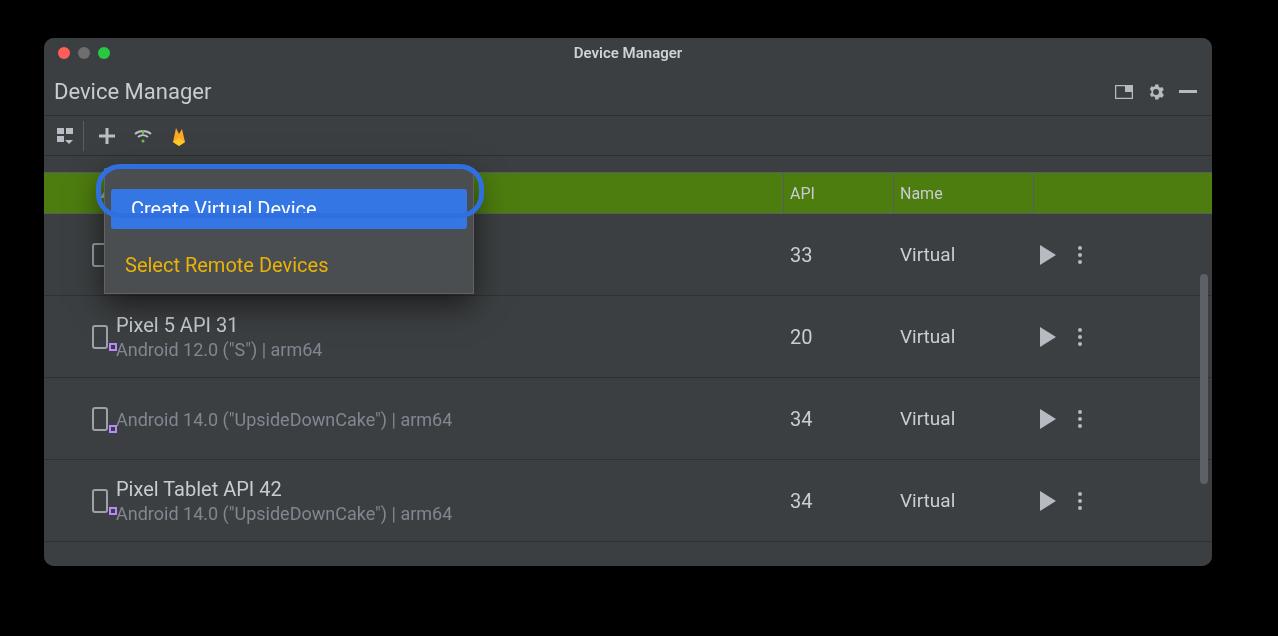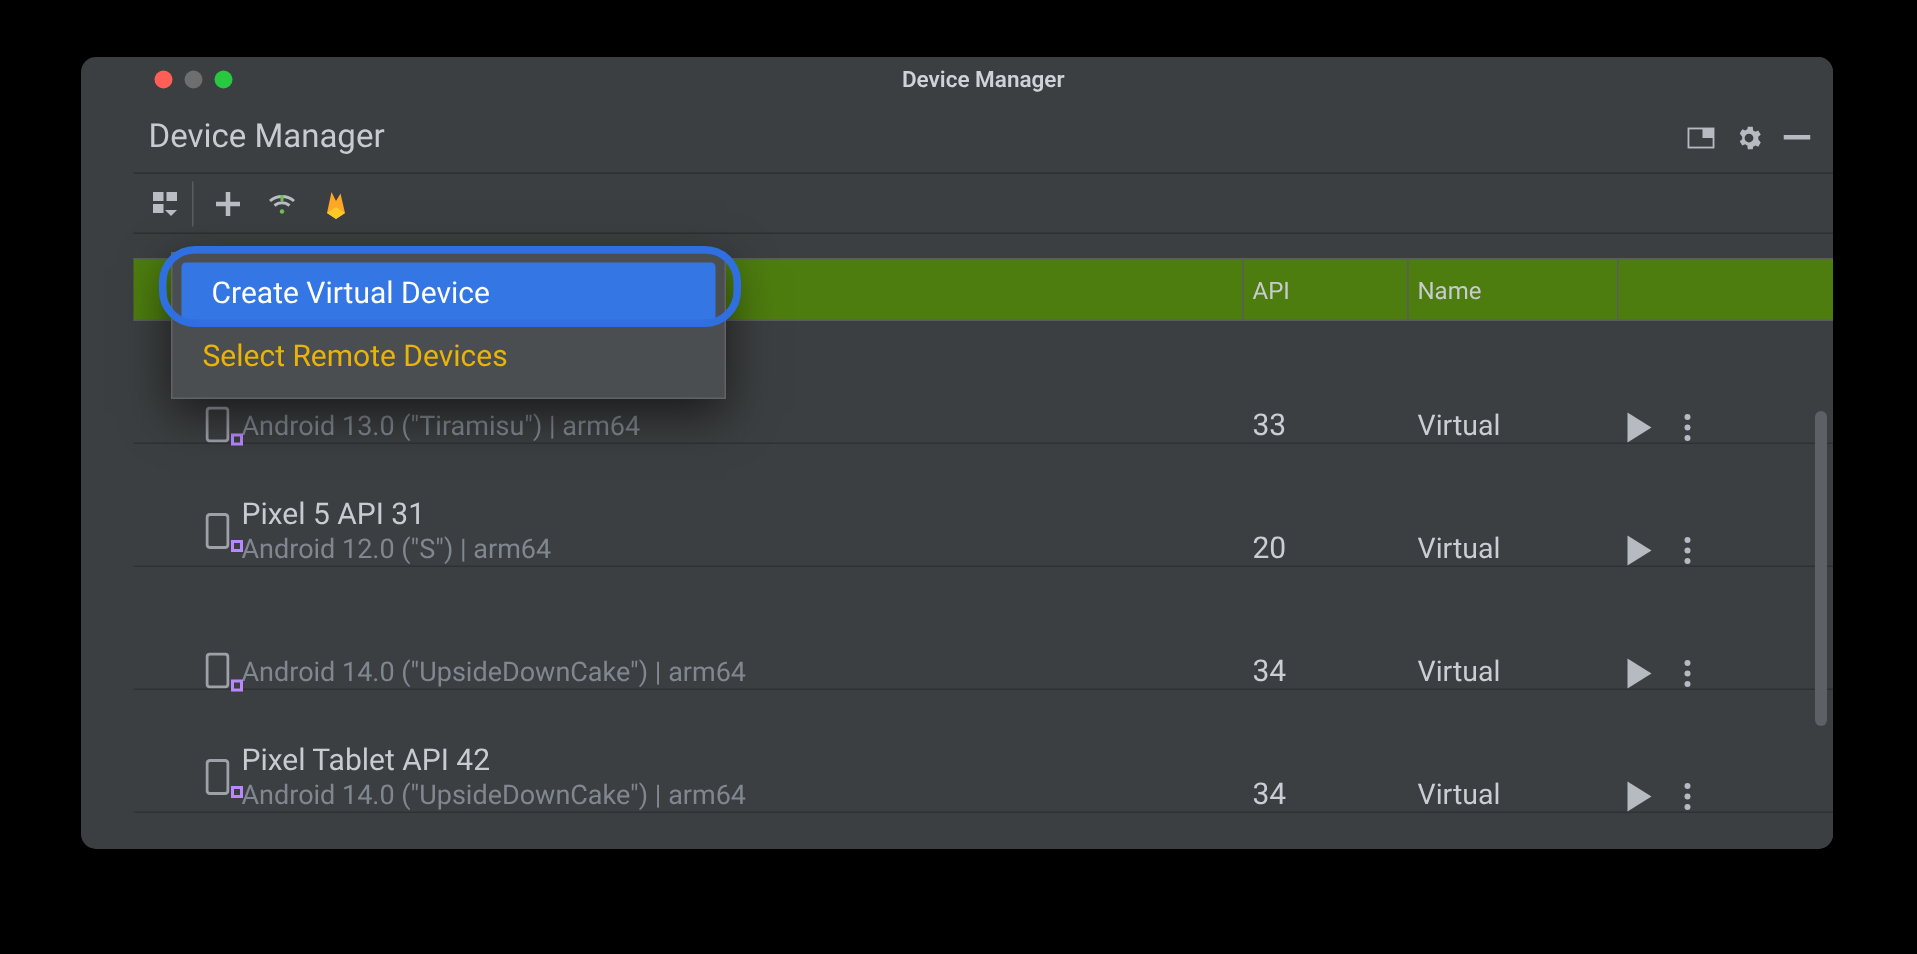--- a/index.html
+++ b/index.html
@@ -6,31 +6,30 @@
   body {
     background: #000;
     font-family: -apple-system, "Segoe UI", Roboto, sans-serif;
     width: 1278px;
     height: 636px;
     position: relative;
     color: #c9cdd4;
   }
   .window {
     position: absolute;
-    left: 54px;
+    left: 44px;
     top: 38px;
     width: 1168px;
     height: 528px;
     background: #3c3f41;
     border-radius: 10px;
     box-shadow: 0 20px 60px rgba(0,0,0,0.8);
     overflow: hidden;
     display: flex;
     flex-direction: column;
-    padding-left: 35px;
   }
   
   .titlebar {
     height: 30px;
     display: flex;
     align-items: center;
     position: relative;
     padding-left: 14px;
     background: #3c3f41;
   }
@@ -119,21 +118,21 @@
   }
   
   .rows {
     flex: 1;
     overflow-y: auto;
     background: #3c3f41;
     position: relative;
   }
   .row {
     display: flex;
-    align-items: flex-end;
+    align-items: center;
     height: 82px;
     border-bottom: 1px solid #2f3234;
   }
   .row .cname {
     width: 740px;
     display: flex;
     align-items: center;
     padding-left: 40px;
   }
   .deviceicon {
@@ -175,21 +174,21 @@
   }
   .dropdown .mitem {
     padding: 8px 20px;
     font-size: 20px;
     color: #eab308;
     cursor: pointer;
   }
   .dropdown .mitem.hl {
     background: #3476e4;
     color: #fff;
-    margin: 2px 6px;
+    margin: 16px 6px;
     border-radius: 3px;
   }
   .callout {
     position: absolute;
     left: 52px;
     top: 126px;
     width: 388px;
     height: 54px;
     border: 5px solid #2f6fe0;
     border-radius: 24px;

